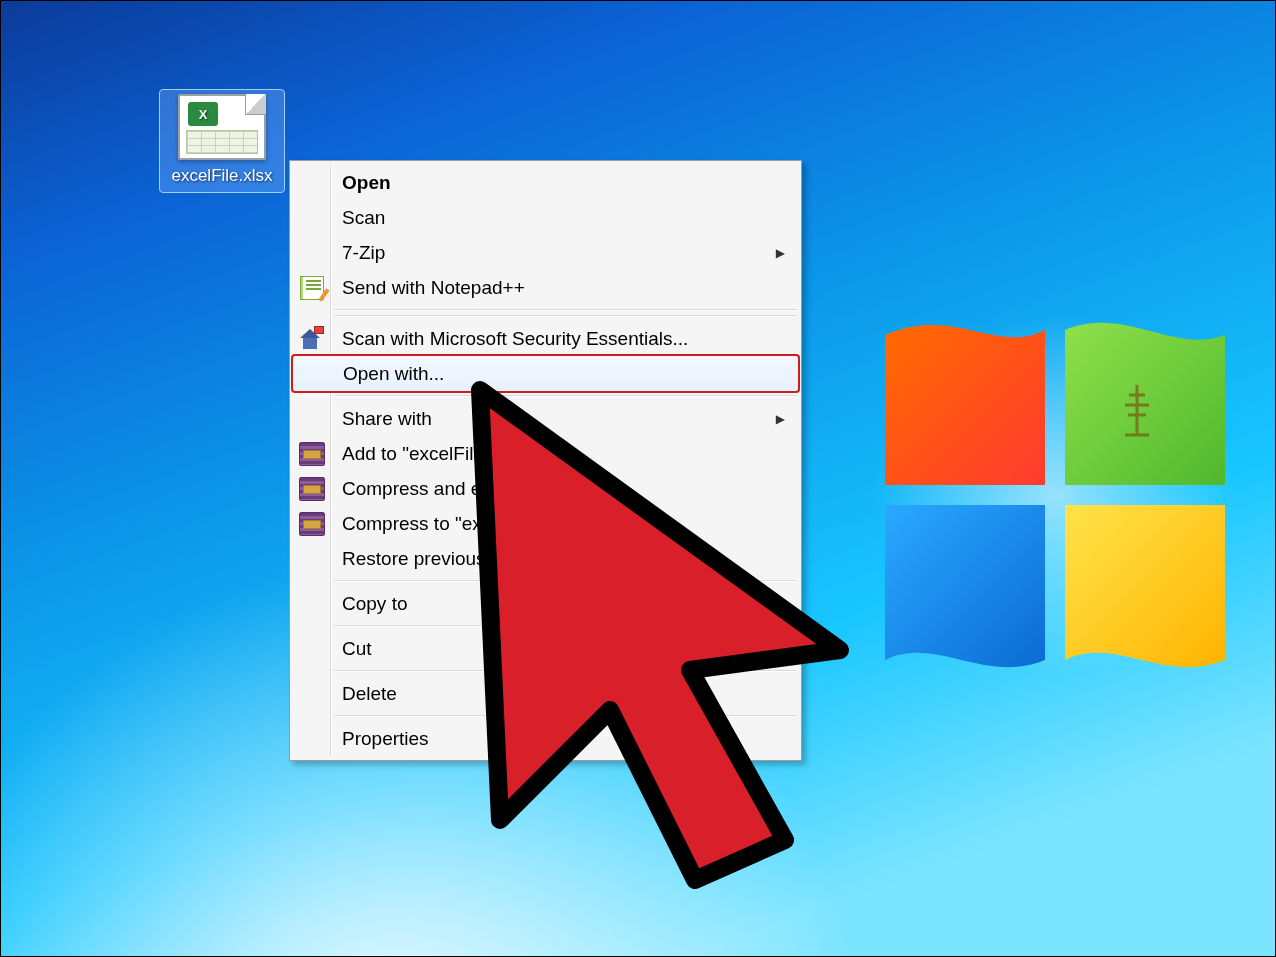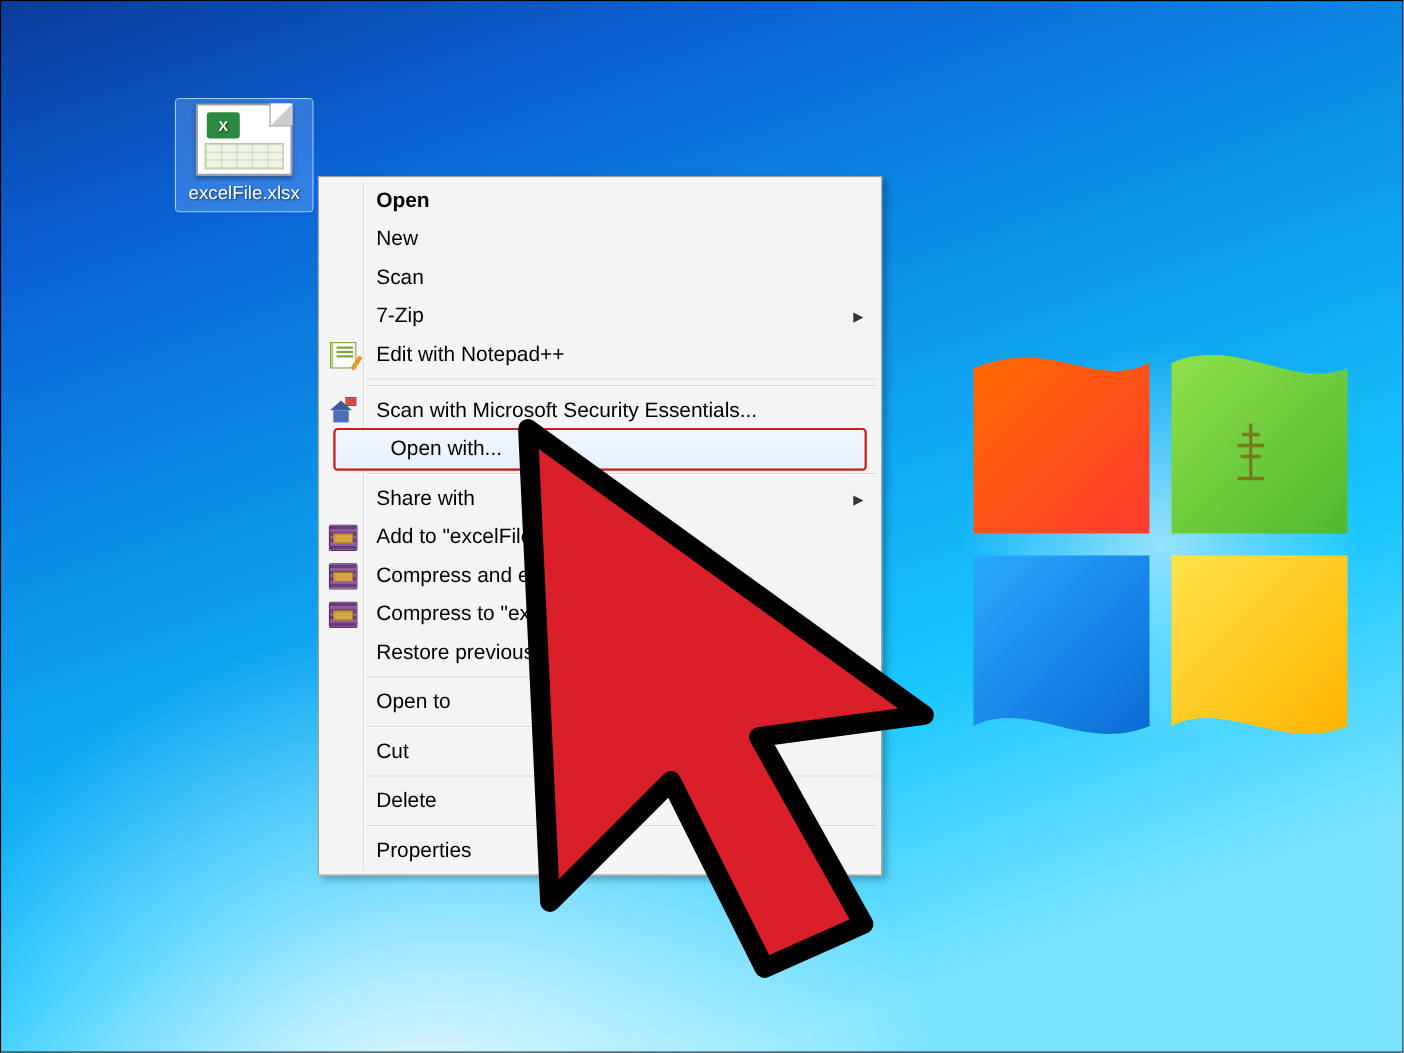--- a/index.html
+++ b/index.html
@@ -119,21 +119,21 @@
   .menu-item .arrow {
     position: absolute;
     right: 14px;
     font-size: 12px;
     color: #333;
   }
   .menu-item.hover {
     background: linear-gradient(#f3f8ff, #e6f1ff);
     border: 1px solid #a8c8f0;
     border-radius: 3px;
-    margin: -1px 12px;
+    margin: -1px 0;
   }
   .menu-item.highlight-box {
     outline: 2px solid #d11c1c;
     outline-offset: -1px;
   }
   .menu-sep {
     height: 1px;
     margin: 4px 2px 4px 42px;
     background: #d9d9d9;
     border-bottom: 1px solid #fff;
@@ -234,36 +234,33 @@
     </div>
     <div>excelFile.xlsx</div>
   </div>
 
   <div class="ctx-menu" id="ctx">
     <div class="gutter"></div>
   <div class="menu-item bold">
         <span>Open</span>
       </div>
       <div class="menu-item">
-        <span>New</span>
-      </div>
-      <div class="menu-item">
         <span>Scan</span>
       </div>
       <div class="menu-item">
         <span>7-Zip</span>
         <span class="arrow">▶</span>
       </div>
       <div class="menu-item">
         <div class="mi-icon">
           <div class="ic-notepad">
             <div class="ic-notepad-pen"></div>
           </div>
         </div>
-        <span>Edit with Notepad++</span>
+        <span>Send with Notepad++</span>
       </div>
       <div class="menu-sep"></div>
       <div class="menu-sep"></div>
       <div class="menu-item">
         <div class="mi-icon">
           <div class="ic-mse">
             <div class="ic-mse-roof"></div>
             <div class="ic-mse-house"></div>
             <div class="ic-mse-flag"></div>
           </div>
@@ -294,21 +291,21 @@
         <div class="mi-icon">
           <div class="ic-rar"></div>
         </div>
         <span>Compress to "excelFile.rar" and email</span>
       </div>
       <div class="menu-item">
         <span>Restore previous versions</span>
       </div>
       <div class="menu-sep"></div>
       <div class="menu-item">
-        <span>Open to</span>
+        <span>Copy to</span>
         <span class="arrow">▶</span>
       </div>
       <div class="menu-sep"></div>
       <div class="menu-item">
         <span>Cut</span>
       </div>
       <div class="menu-sep"></div>
       <div class="menu-item">
         <span>Delete</span>
       </div>

